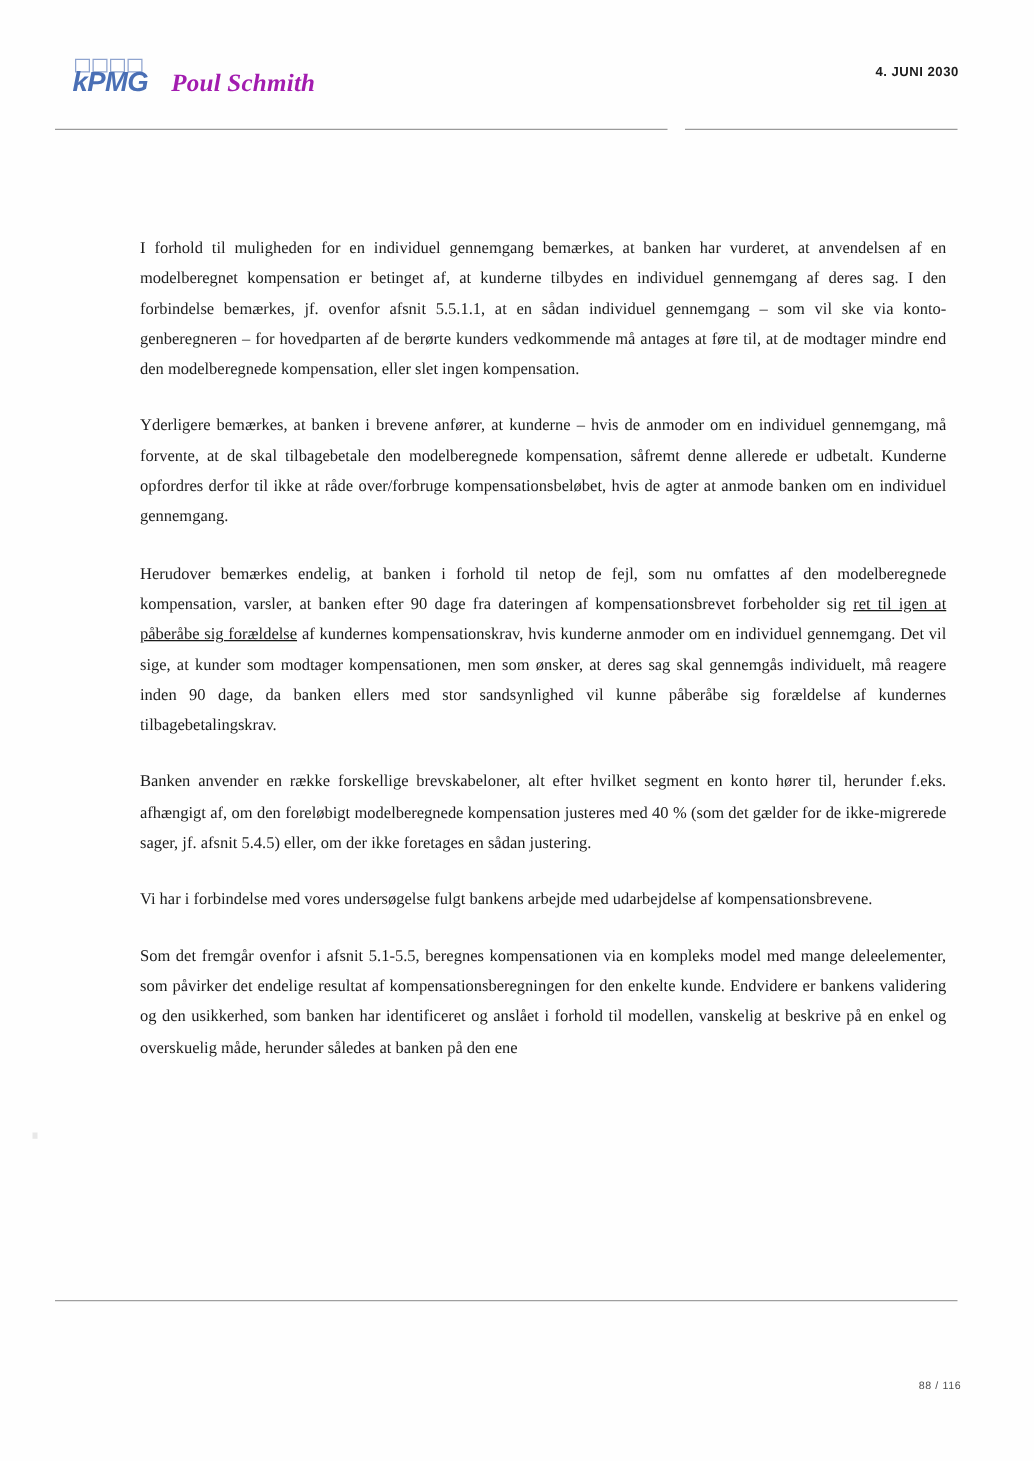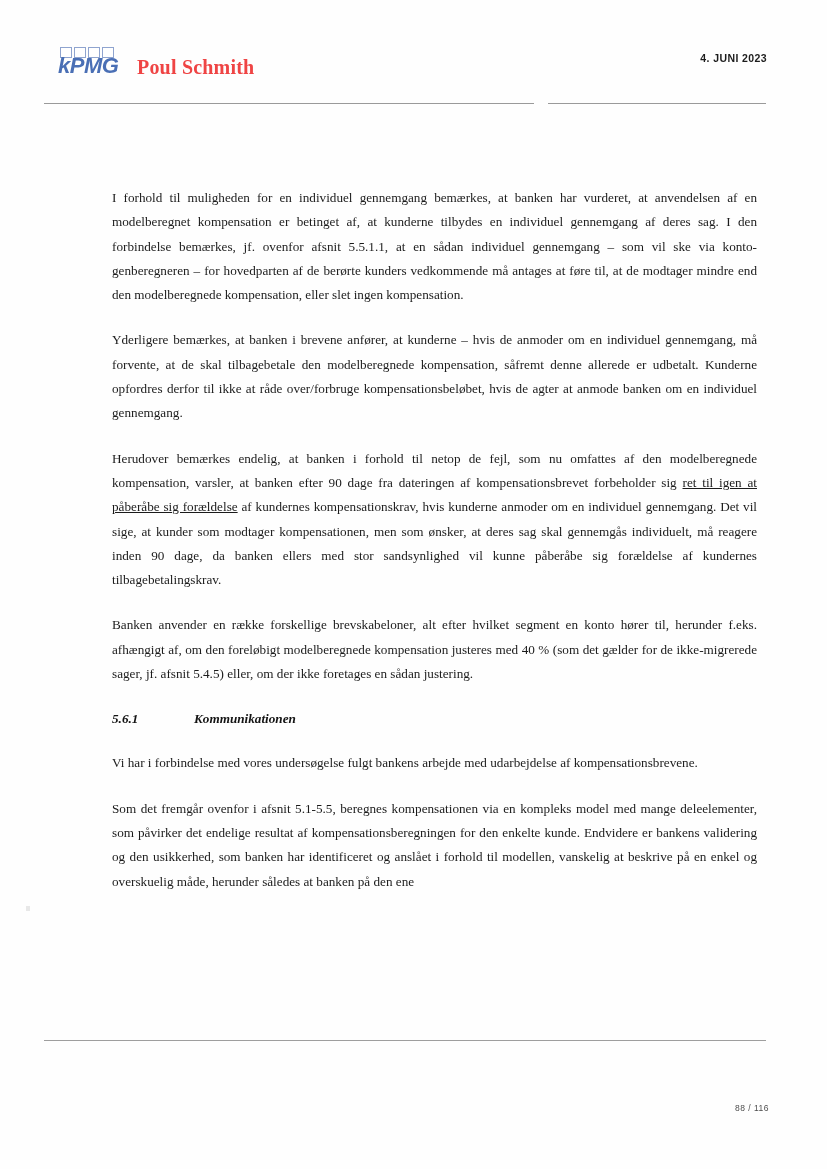--- a/index.html
+++ b/index.html
@@ -60,21 +60,22 @@
     line-height: 1;
   }
   .brand-name {
     position: absolute;
     left: 137px;
     top: 56px;
     font-family: "Liberation Serif", "DejaVu Serif", serif;
     font-weight: bold;
     font-size: 20px;
     letter-spacing: 0.2px;
-    color: #ef4444;
+    color: #a21caf;
+    font-style: italic;
   }
   .doc-date {
     position: absolute;
     right: 60px;
     top: 52px;
     font-family: "Liberation Sans", "DejaVu Sans", sans-serif;
     font-weight: bold;
     font-size: 10.5px;
     letter-spacing: 0.4px;
     color: #1c1c1c;
@@ -175,36 +176,33 @@
         <i></i>
           <i></i>
           <i></i>
           <i></i>
       </div>
       <div class="logo-text">kPMG</div>
     </div>
 
     <div class="brand-name">Poul Schmith</div>
 
-    <div class="doc-date">4. JUNI 2023</div>
+    <div class="doc-date">4. JUNI 2030</div>
 
     <div class="rule-left"></div>
     <div class="rule-right"></div>
   </div>
 
   <div class="content">
 
     <p class="para" id="p1">I forhold til muligheden for en individuel gennemgang bemærkes, at banken har vurderet, at anvendelsen af en modelberegnet kompensation er betinget af, at kunderne tilbydes en individuel gennemgang af deres sag. I den forbindelse bemærkes, jf. ovenfor afsnit 5.5.1.1, at en sådan individuel gennemgang – som vil ske via konto-genberegneren – for hovedparten af de berørte kunders vedkommende må antages at føre til, at de modtager mindre end den modelberegnede kompensation, eller slet ingen kompensation.</p>
     <p class="para" id="p2">Yderligere bemærkes, at banken i brevene anfører, at kunderne – hvis de anmoder om en individuel gennemgang, må forvente, at de skal tilbagebetale den modelberegnede kompensation, såfremt denne allerede er udbetalt. Kunderne opfordres derfor til ikke at råde over/forbruge kompensationsbeløbet, hvis de agter at anmode banken om en individuel gennemgang.</p>
     <p class="para" id="p3">Herudover bemærkes endelig, at banken i forhold til netop de fejl, som nu omfattes af den modelberegnede kompensation, varsler, at banken efter 90 dage fra dateringen af kompensationsbrevet forbeholder sig <span class="u">ret til igen at påberåbe sig forældelse</span> af kundernes kompensationskrav, hvis kunderne anmoder om en individuel gennemgang. Det vil sige, at kunder som modtager kompensationen, men som ønsker, at deres sag skal gennemgås individuelt, må reagere inden 90 dage, da banken ellers med stor sandsynlighed vil kunne påberåbe sig forældelse af kundernes tilbagebetalingskrav.</p>
     <p class="para" id="p4">Banken anvender en række forskellige brevskabeloner, alt efter hvilket segment en konto hører til, herunder f.eks. afhængigt af, om den foreløbigt modelberegnede kompensation justeres med 40 % (som det gælder for de ikke-migrerede sager, jf. afsnit 5.4.5) eller, om der ikke foretages en sådan justering.</p>
 
-    <h3 class="heading-2">
-      <span class="num">5.6.1</span><span>Kommunikationen</span>
-    </h3>
 
 
     <p class="para" id="p6">Vi har i forbindelse med vores undersøgelse fulgt bankens arbejde med udarbejdelse af kompensationsbrevene.</p>
     <p class="para" id="p7">Som det fremgår ovenfor i afsnit 5.1-5.5, beregnes kompensationen via en kompleks model med mange deleelementer, som påvirker det endelige resultat af kompensationsberegningen for den enkelte kunde. Endvidere er bankens validering og den usikkerhed, som banken har identificeret og anslået i forhold til modellen, vanskelig at beskrive på en enkel og overskuelig måde, herunder således at banken på den ene</p>
   </div>
 
   <div class="rule-footer"></div>
   <div class="page-number">88 / 116</div>
 
   <div class="scan-speck"></div>

